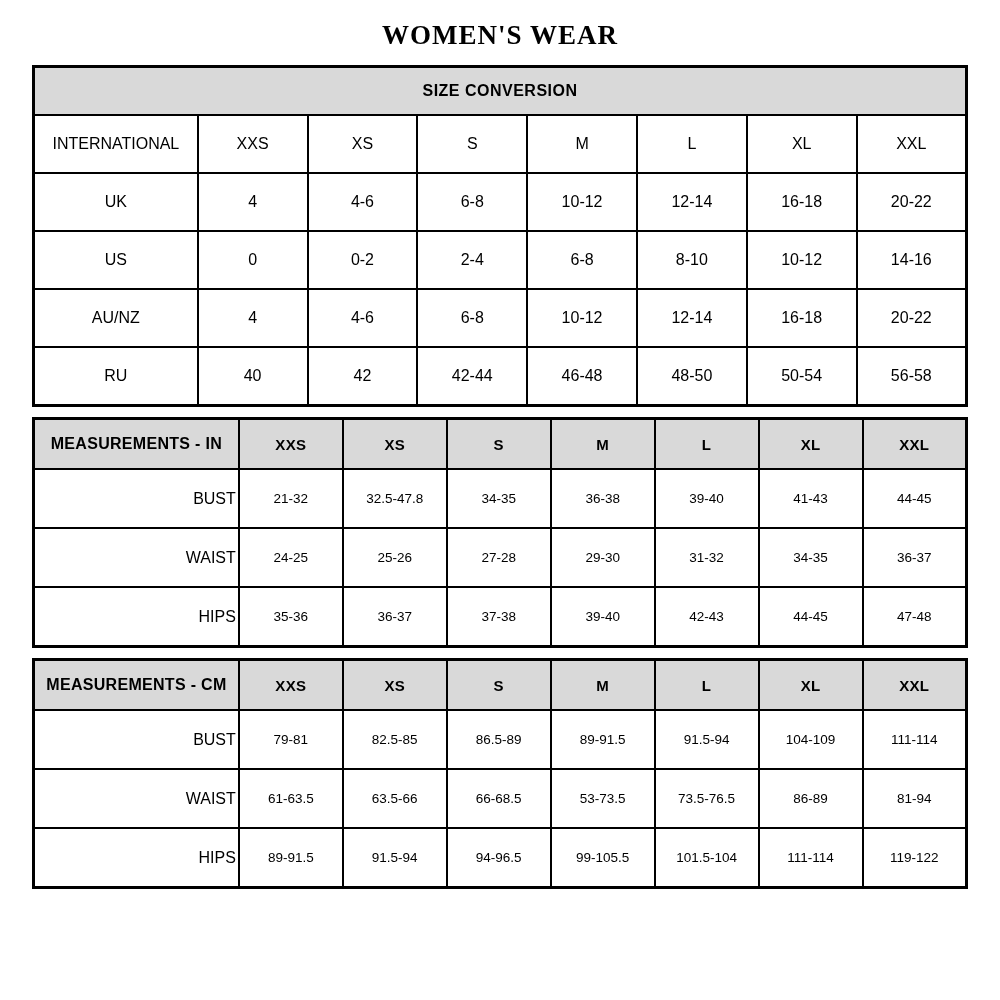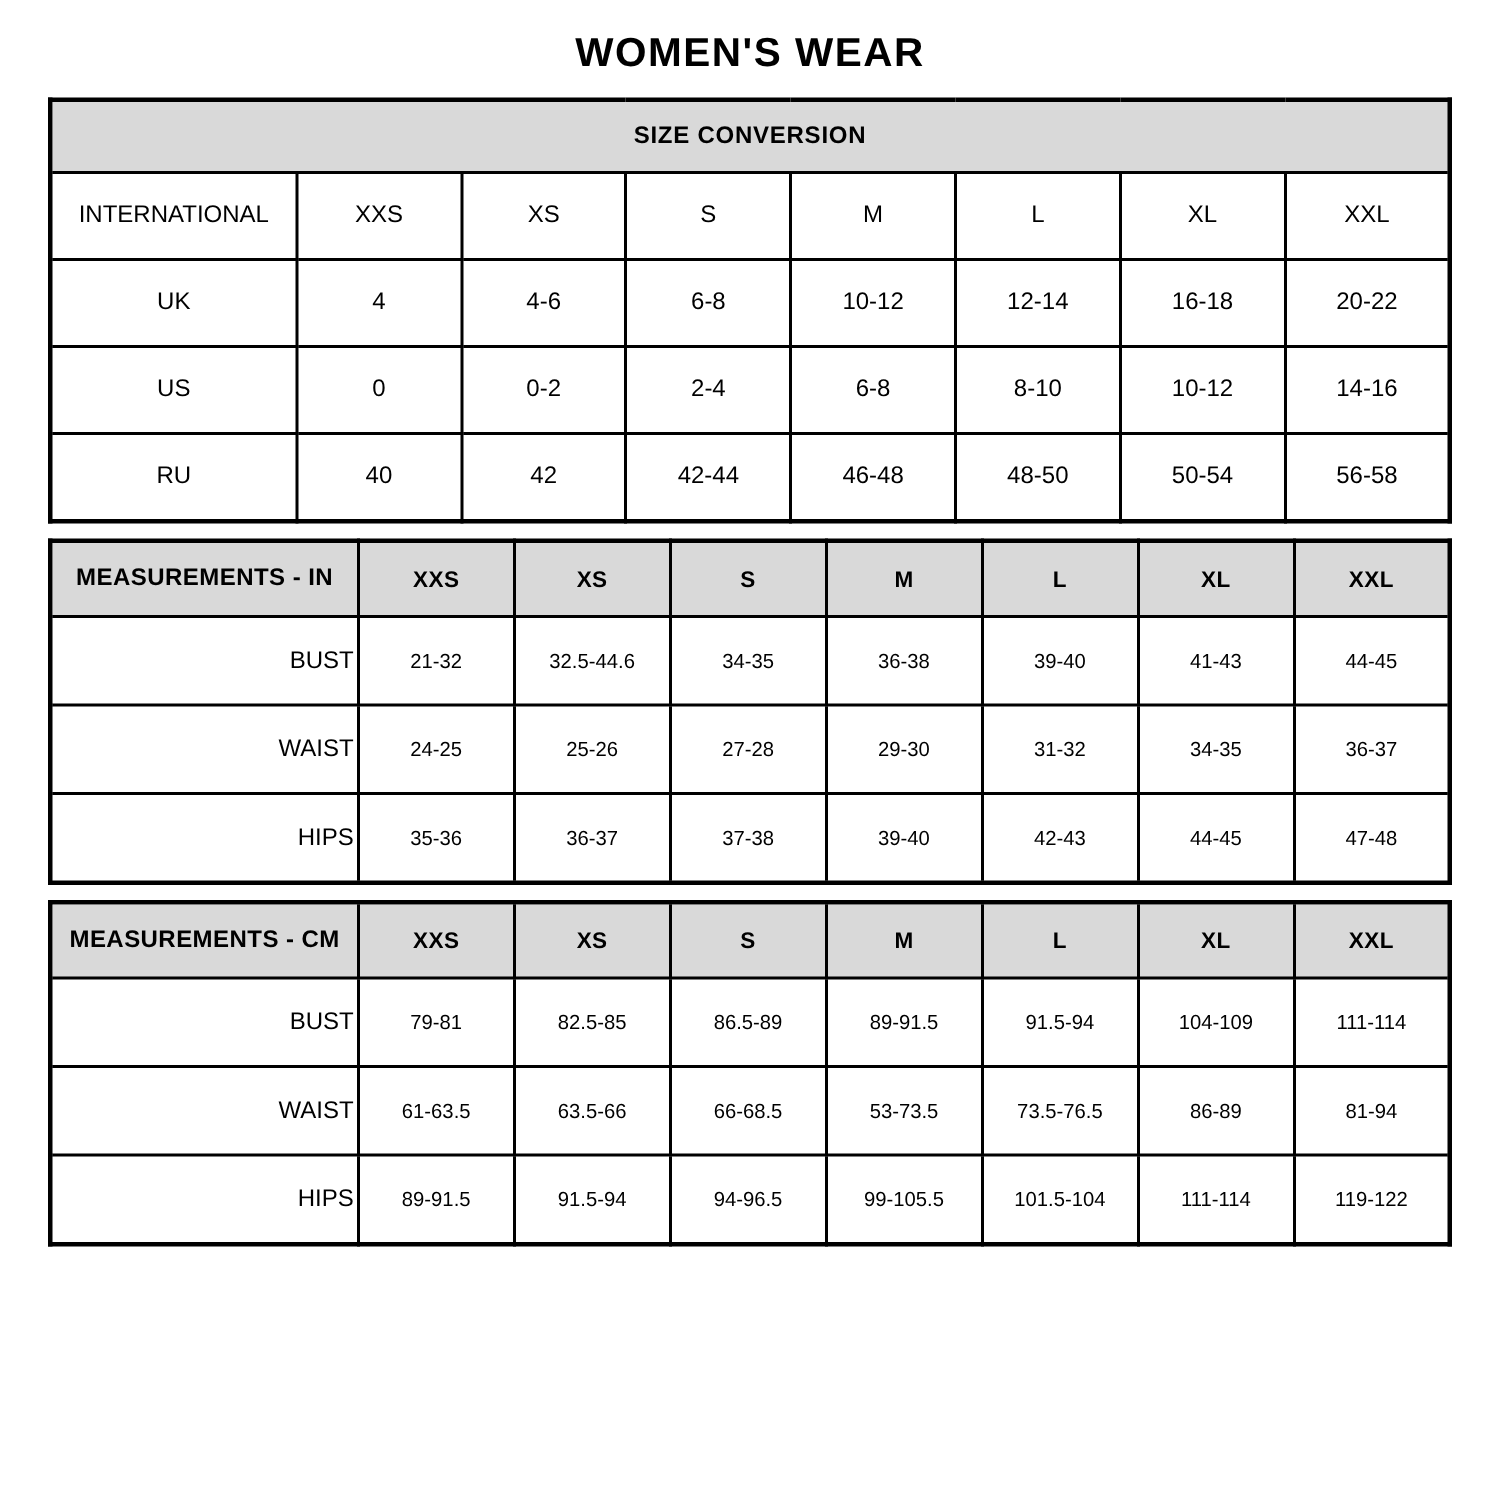--- a/index.html
+++ b/index.html
@@ -10,21 +10,21 @@
   }
   html,body{margin:0;padding:0;}
   body{
     width:1000px;height:1000px;background:var(--bg);
     font-family:"Liberation Sans",sans-serif;color:var(--text);
     overflow:hidden;
   }
   .page{padding:10px 32px 0 32px;}
   .page-title{
     text-align:center;font-size:27px;font-weight:700;
-    letter-spacing:1px;margin:10px 0 14px 0;color:var(--text);
+    letter-spacing:1px;margin:10px 0 14px 0;color:var(--text);font-family:Liberation Serif, serif;
   }
   table{
     width:100%;border-collapse:collapse;table-layout:fixed;
     border:3px solid var(--border);margin:0 16px 10px 0;
   }
   th,td{
     border:2px solid var(--border);
     text-align:center;vertical-align:middle;
     padding:0 2px;overflow:hidden;
   }
@@ -89,20 +89,30 @@
         </tr>
         <tr>
           <td class="row-label">US</td>
           <td>0</td>
           <td>0-2</td>
           <td>2-4</td>
           <td>6-8</td>
           <td>8-10</td>
           <td>10-12</td>
           <td>14-16</td>
+        </tr>
+        <tr>
+          <td class="row-label">AU/NZ</td>
+          <td>4</td>
+          <td>4-6</td>
+          <td>6-8</td>
+          <td>10-12</td>
+          <td>12-14</td>
+          <td>16-18</td>
+          <td>20-22</td>
         </tr>
         <tr>
           <td class="row-label">RU</td>
           <td>40</td>
           <td>42</td>
           <td>42-44</td>
           <td>46-48</td>
           <td>48-50</td>
           <td>50-54</td>
           <td>56-58</td>
@@ -130,21 +140,21 @@
           <th>M</th>
           <th>L</th>
           <th>XL</th>
           <th>XXL</th>
         </tr>
     </thead>
     <tbody>
         <tr>
           <td class="row-label">BUST</td>
           <td>21-32</td>
-          <td>32.5-44.6</td>
+          <td>32.5-47.8</td>
           <td>34-35</td>
           <td>36-38</td>
           <td>39-40</td>
           <td>41-43</td>
           <td>44-45</td>
         </tr>
         <tr>
           <td class="row-label">WAIST</td>
           <td>24-25</td>
           <td>25-26</td>

